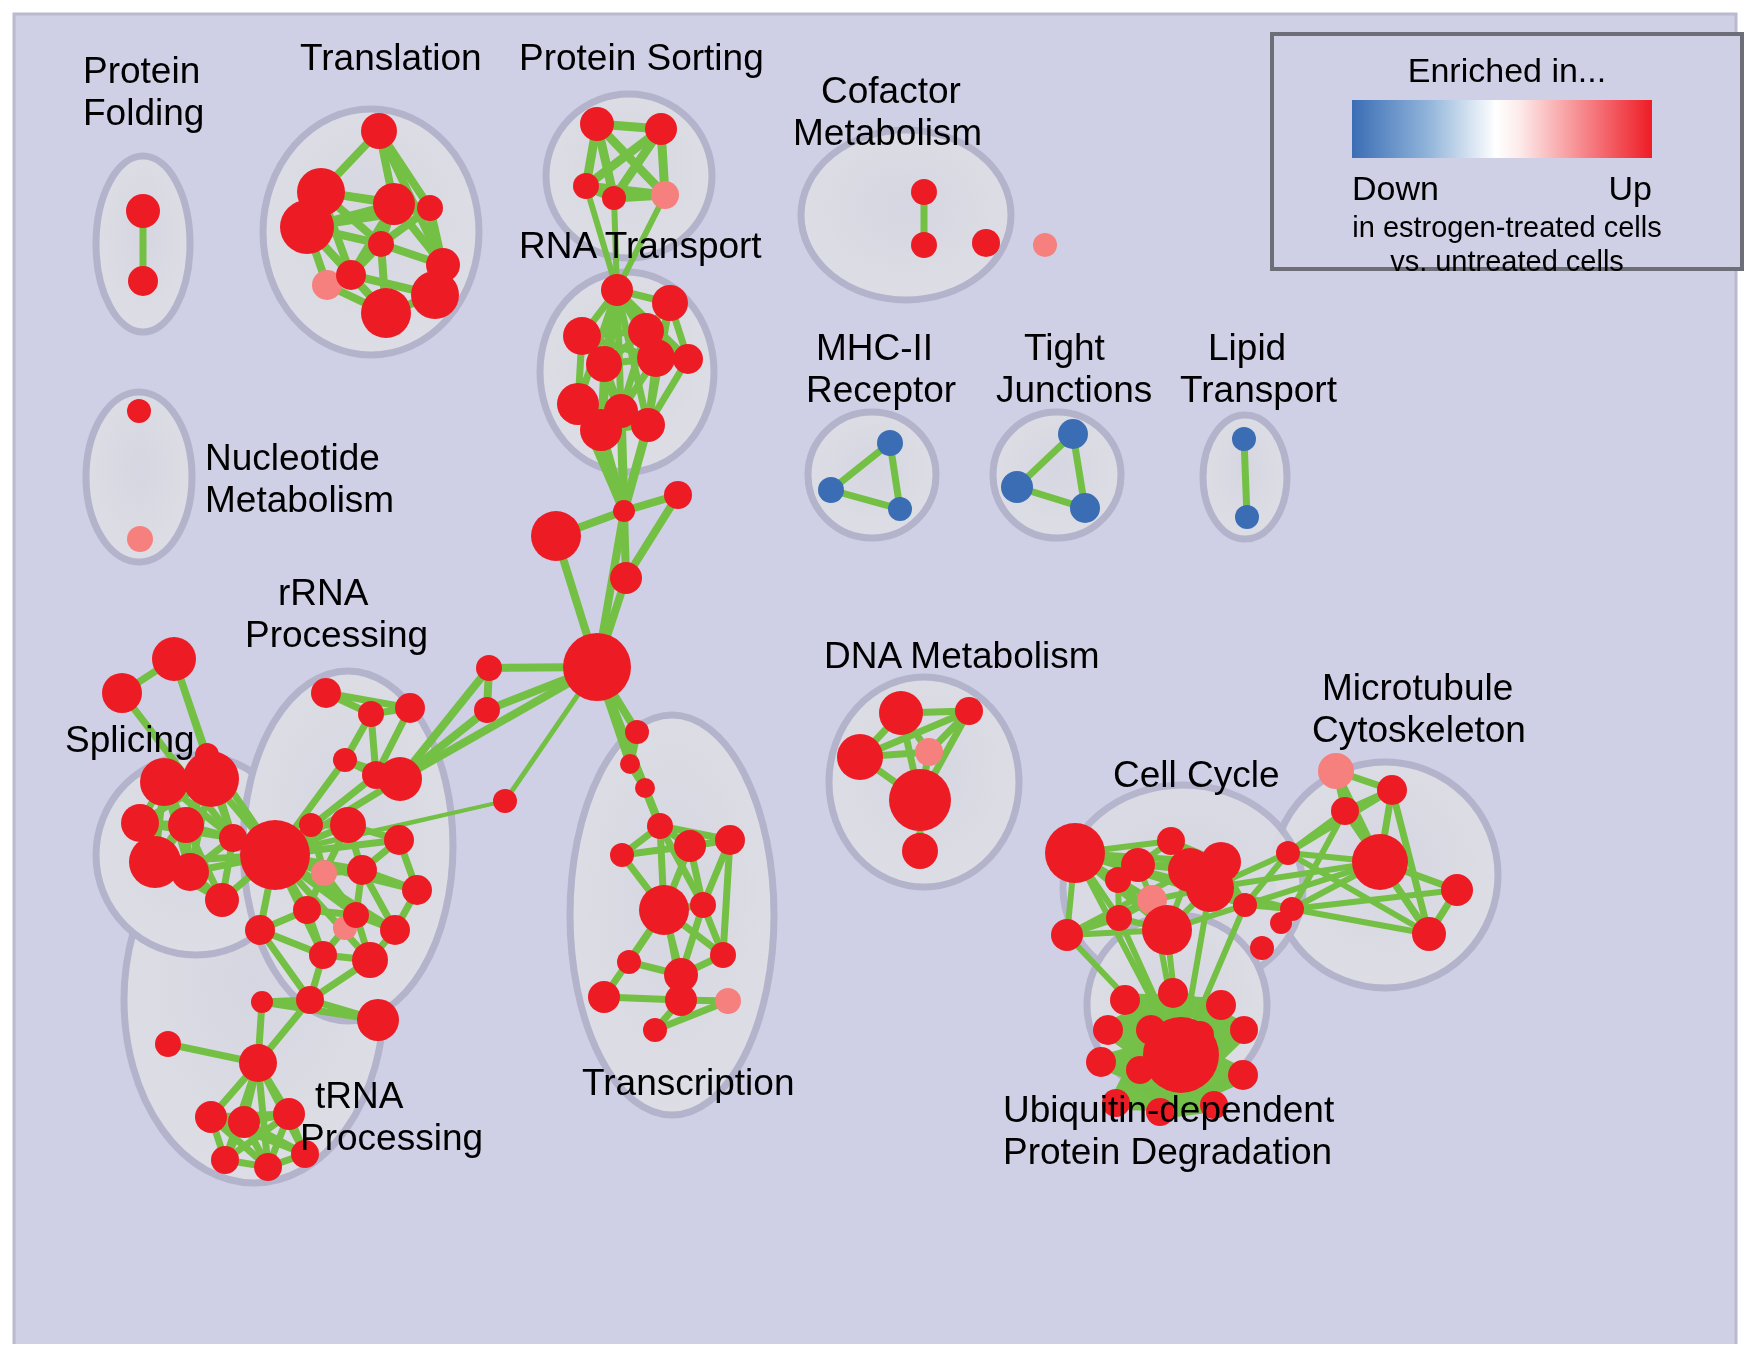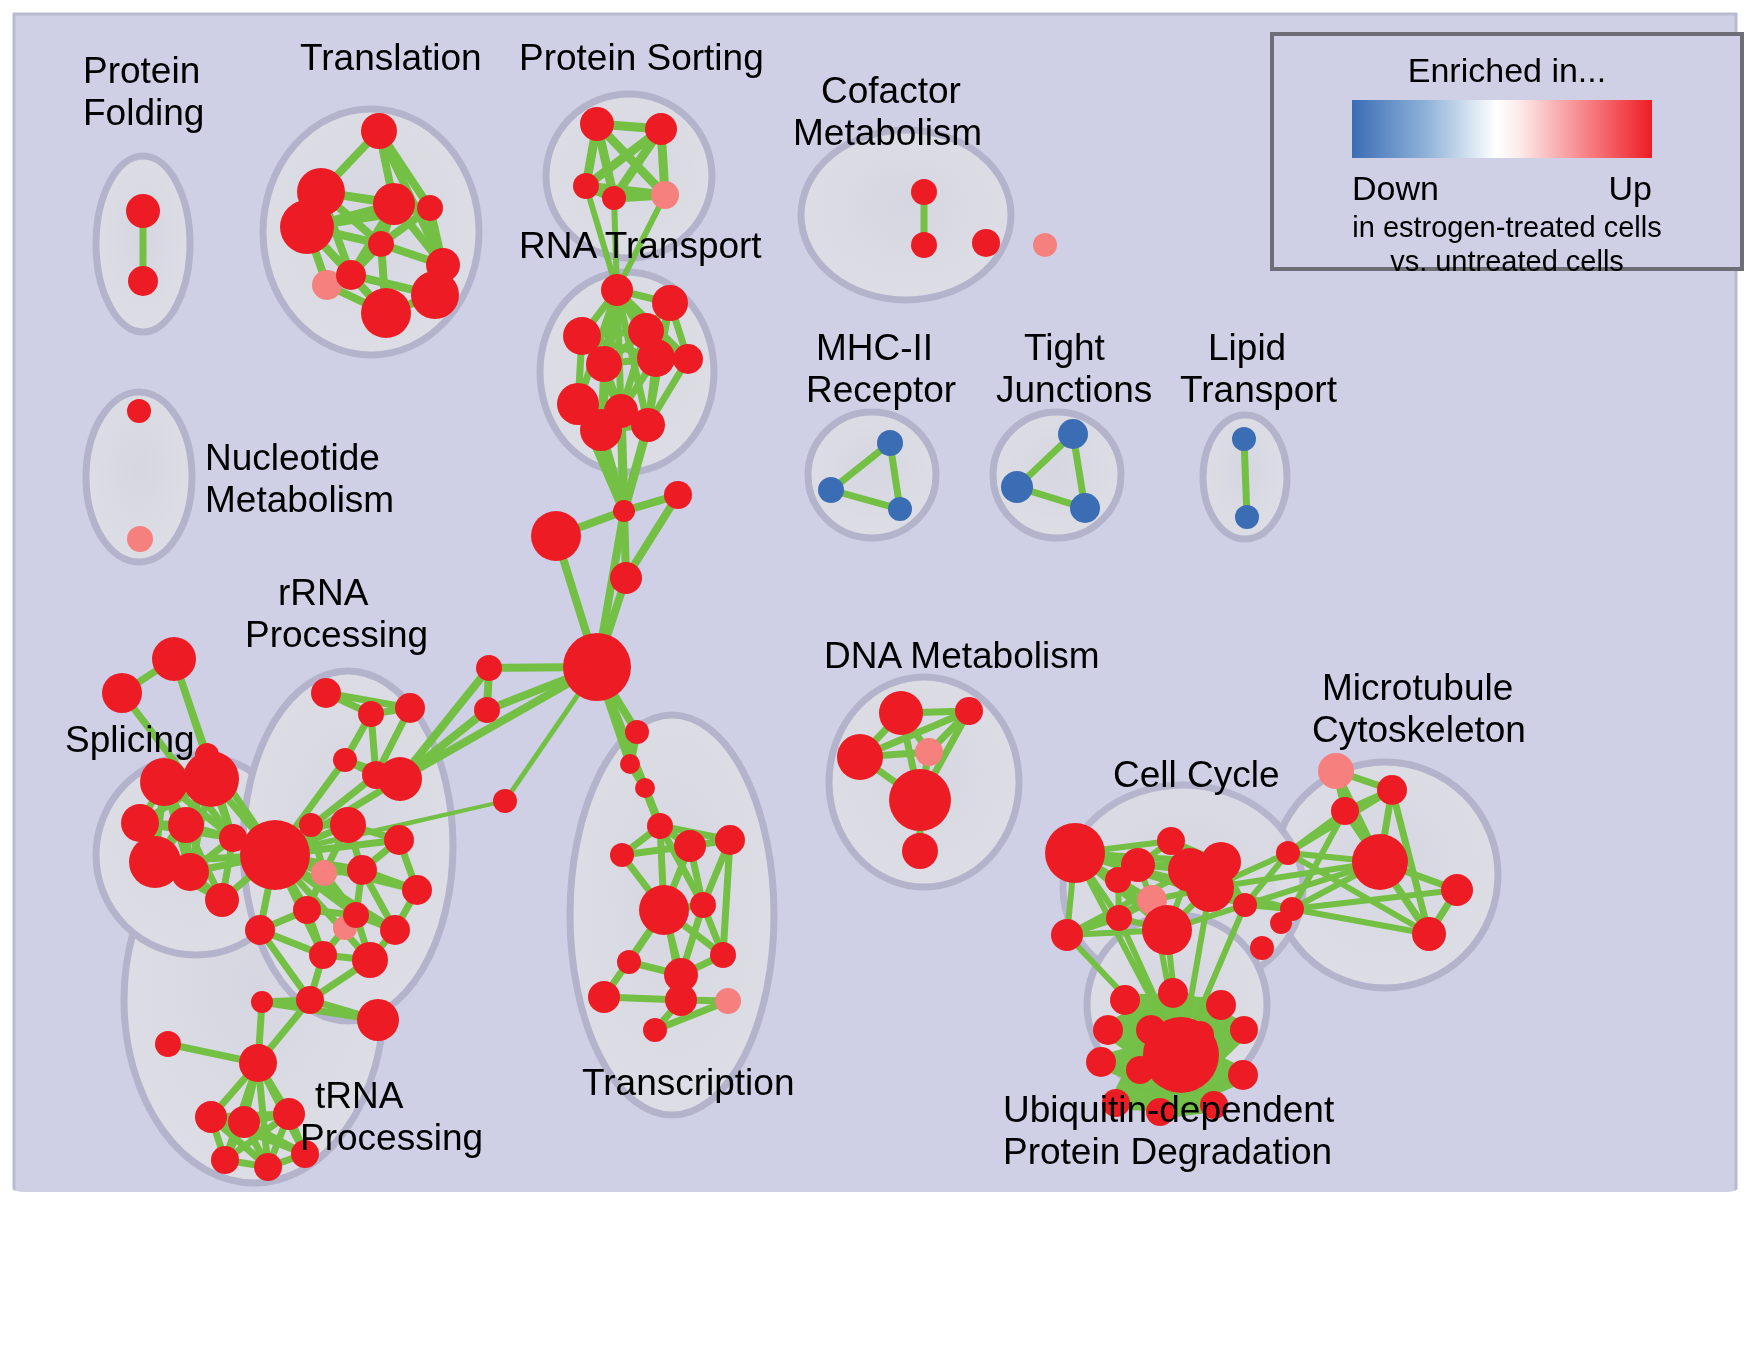--- a/index.html
+++ b/index.html
@@ -1,17 +1,17 @@
 <!DOCTYPE html>
 <html><head>
 <meta charset="utf-8">
 <style>
   html,body{margin:0;padding:0;background:#ffffff;}
-  #stage{position:relative;width:1750px;height:1192px;background:#ffffff;
-         font-family:"Liberation Sans", sans-serif;overflow:hidden;border-radius:23px;}
+  #stage{position:relative;width:1750px;height:1344px;background:#ffffff;
+         font-family:"Liberation Sans", sans-serif;overflow:hidden;}
   #canvas{position:absolute;left:0;top:0;width:1750px;height:1360px;}
   .cl-label{fill:#000;font-family:"Liberation Sans", sans-serif;font-size:37px;}
   .lg-title{fill:#000;font-family:"Liberation Sans", sans-serif;font-size:34px;}
   .lg-end{fill:#000;font-family:"Liberation Sans", sans-serif;font-size:34px;}
   .lg-sub{fill:#000;font-family:"Liberation Sans", sans-serif;font-size:29px;}
 </style>
 </head>
 <body>
 
 <div id="stage">

